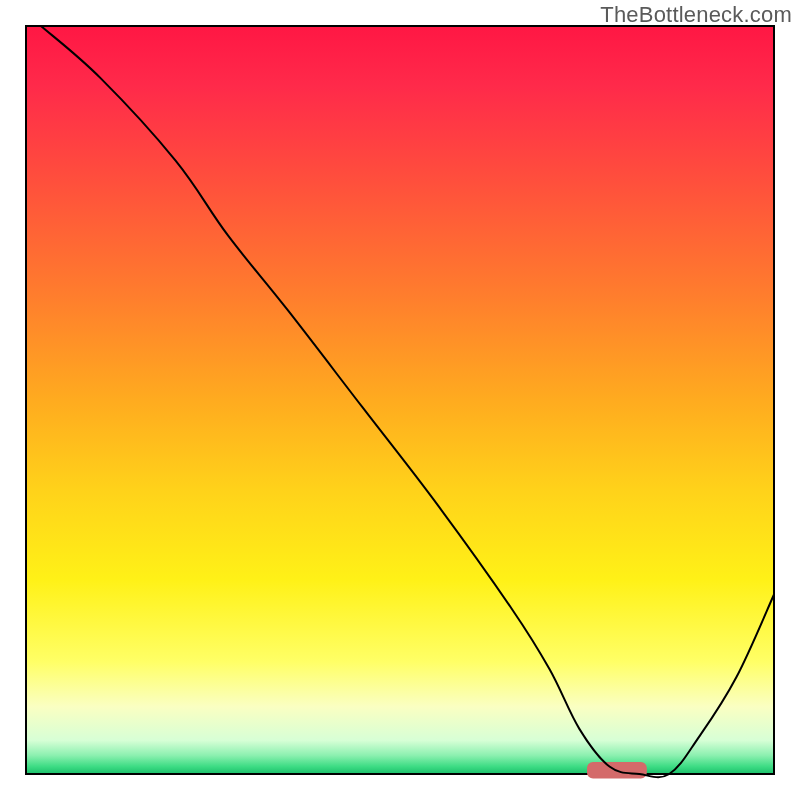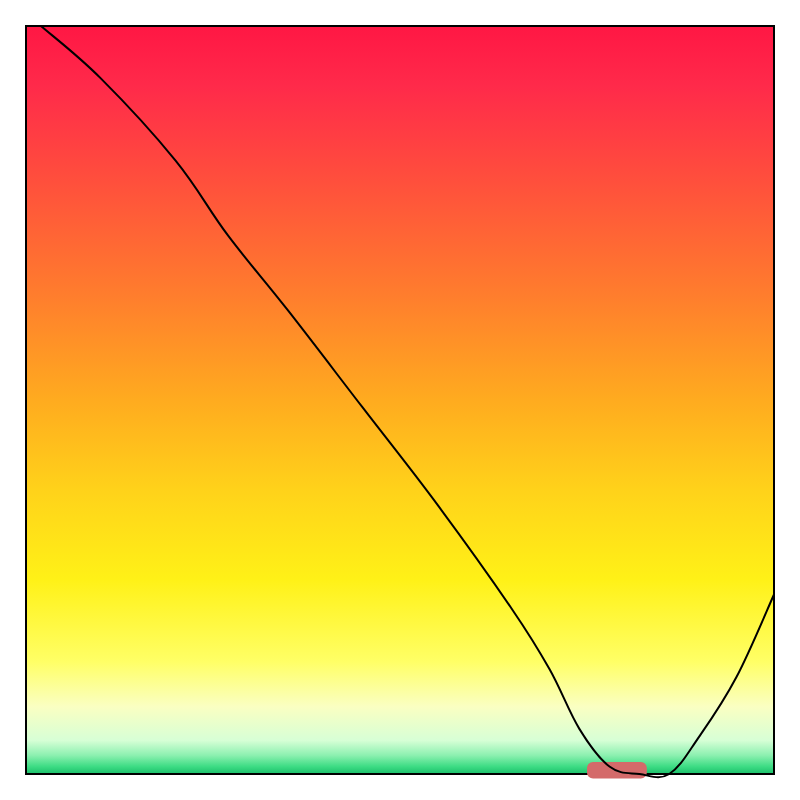--- a/index.html
+++ b/index.html
@@ -29,20 +29,21 @@
     position: absolute;
     top: 0;
     left: 0;
   }
 </style>
 </head>
 <body>
 
 <div class="stage">
 
+  <div class="watermark">TheBottleneck.com</div>
 
   <svg class="plot" width="800" height="800" viewBox="0 0 800 800">
     <defs>
       <linearGradient id="bg-grad" x1="0" y1="0" x2="0" y2="1">
 
       <stop offset="0%" stop-color="#ff1744"></stop>
           <stop offset="8%" stop-color="#ff2a4a"></stop>
           <stop offset="20%" stop-color="#ff4d3d"></stop>
           <stop offset="35%" stop-color="#ff7a2e"></stop>
           <stop offset="50%" stop-color="#ffab1f"></stop>

